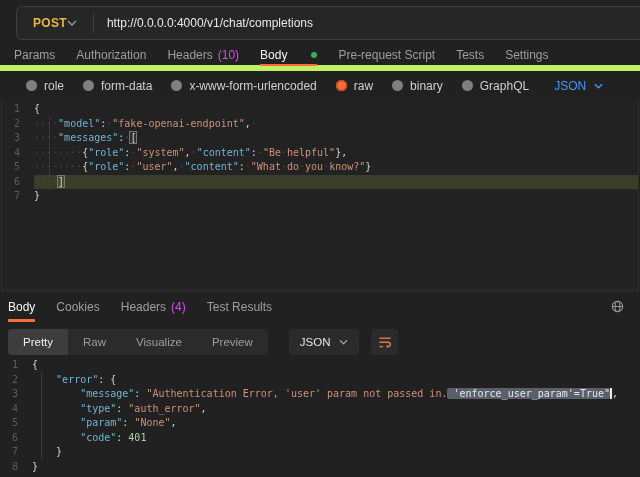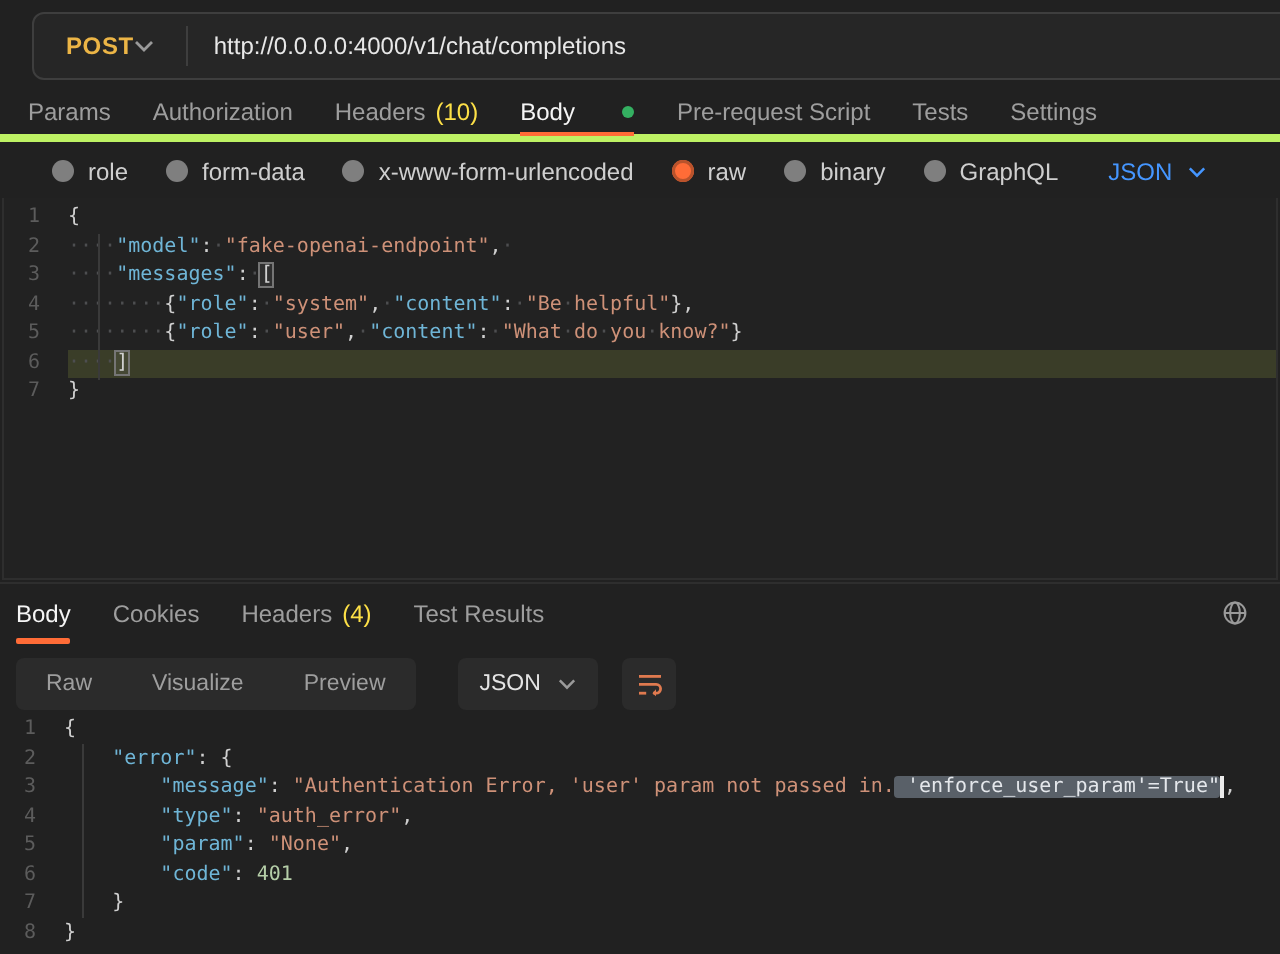--- a/index.html
+++ b/index.html
@@ -19,29 +19,29 @@
   .method-select { display:flex; align-items:center; padding:0 16px; cursor:pointer; }
   .method-label { color:#ecb546; font-size:12px; font-weight:bold; letter-spacing:.3px; }
   .vdivider { width:1px; height:20px; background:#3e3e3e; }
   .url-input { padding-left:13px; color:#e8e8e8; font-size:12px;text-align:right; }
   .chev { color:#9a9a9a; display:flex; align-items:center; }
   .chev-blue { color:#4596ff; }
   
   .req-tabs {
     position:absolute; top:45px; left:0; right:0; height:26px;
     display:flex; align-items:stretch; padding-left:14px; gap:21px;
-    border-bottom:4px solid #bef264; font-size:12px; color:#9e9e9e;
+    border-bottom:6px solid #bef264; font-size:12px; color:#9e9e9e;
   }
   .tab { position:relative; display:flex; align-items:center; gap:5px; cursor:pointer; }
   .tab.active { color:#f5f5f5; font-weight:500;gap:24px; }
   .tab.active::after {
     content:""; position:absolute; left:0; right:0; bottom:-1px; height:2px;
     background:#ff6c37;
   }
-  .tab-count { color:#fde047; }
+  .tab-count { color:#d946ef; }
   .tab-dot { width:6px; height:6px; border-radius:50%; background:#34b061; }
   
   .radio-row {
     position:absolute; top:72px; left:0; right:0; height:27px;
     display:flex; align-items:center; padding-left:26px; gap:19px;
     font-size:12px; color:#cfcfcf;
   }
   .radio-opt { display:flex; align-items:center; gap:7px; cursor:pointer; }
   .radio-circle { width:11px; height:11px; border-radius:50%; background:#7f7f7f; }
   .radio-opt.selected .radio-circle { background:#ff6c37; box-shadow:inset 0 0 0 1.5px #b9532c; }
@@ -217,20 +217,21 @@
 <div class="globe-btn">
   <svg width="13" height="13" viewBox="0 0 14 14" fill="none" stroke="#9a9a9a" stroke-width="1.1">
     <circle cx="7" cy="7" r="5.6"></circle>
       <ellipse cx="7" cy="7" rx="2.6" ry="5.6"></ellipse>
       <path d="M1.4 7h11.2"></path>
   </svg>
 </div>
 
 <div class="resp-toolbar">
   <div class="views" id="resp-views">
+      <div class="view-btn active">Pretty</div>
       <div class="view-btn">Raw</div>
       <div class="view-btn">Visualize</div>
       <div class="view-btn">Preview</div>
     </div>
   <div class="resp-lang">
     <span>JSON</span>
     <span class="chev">
       <svg width="9" height="6" viewBox="0 0 10 6">
           <polyline points="1,1 5,5 9,1" fill="none" stroke="currentColor" stroke-width="1.4"></polyline>
         </svg>

